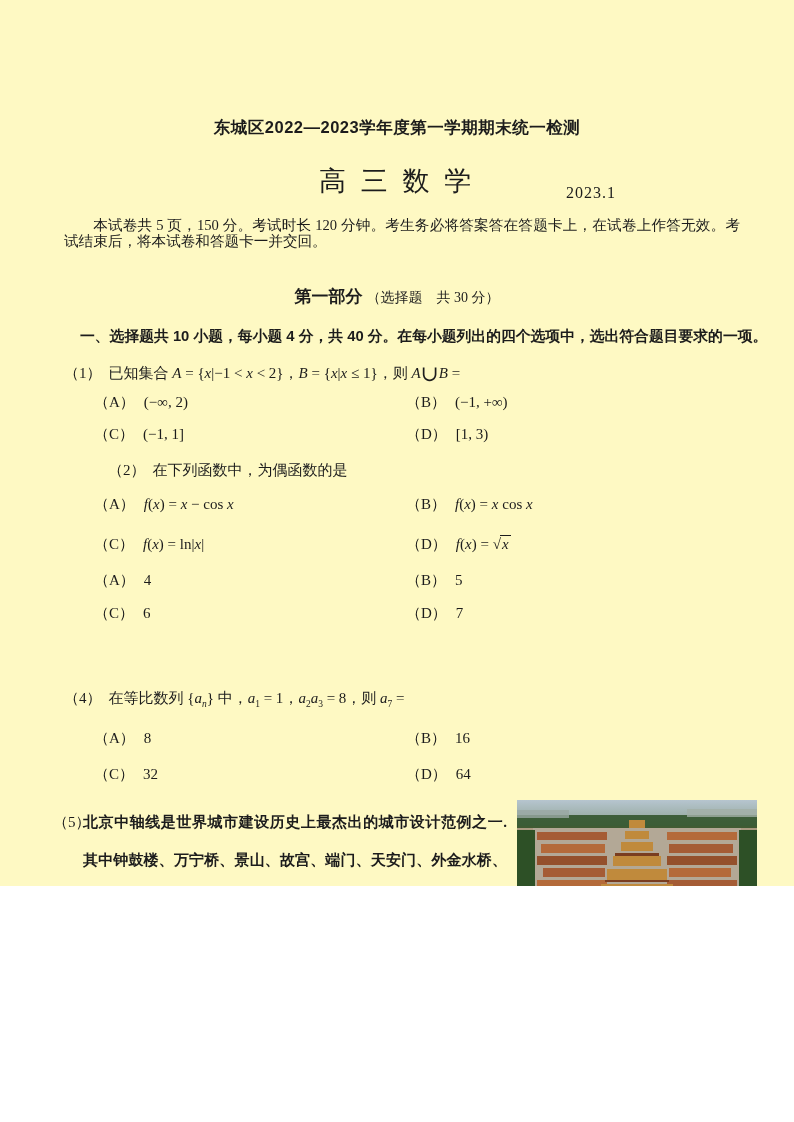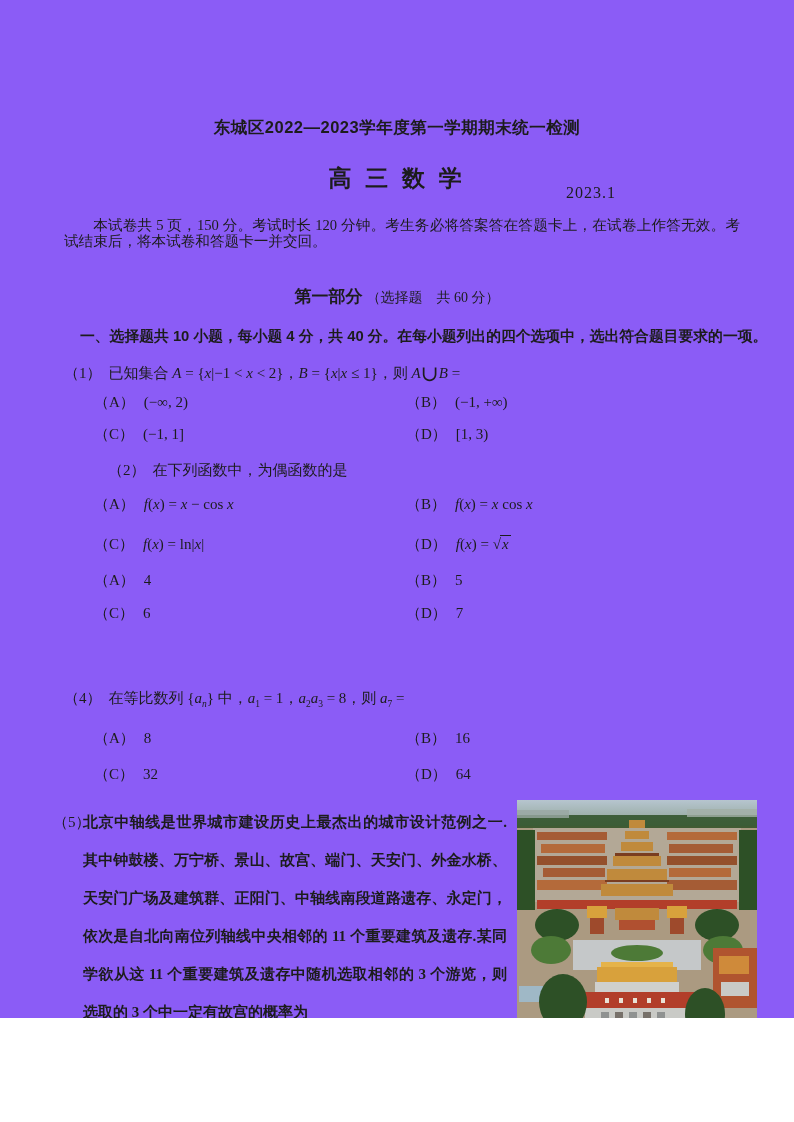--- a/index.html
+++ b/index.html
@@ -1,23 +1,23 @@
 <!DOCTYPE html>
 <html><head>
 <meta charset="utf-8">
 <style>
   html,body{margin:0;padding:0;background:#ffffff;}
-  .page{position:relative;width:794px;height:1018px;background:#8b5cf6;overflow:hidden;
+  .page{position:relative;width:794px;height:886px;background:#fef9c3;overflow:hidden;
         color:#1c1c1c;font-family:"Liberation Serif","DejaVu Serif",serif;}
 
   .doc-header{position:absolute;top:117px;left:0;width:100%;text-align:center;
       font-family:"Liberation Sans","DejaVu Sans",sans-serif;font-weight:bold;
       font-size:16.5px;letter-spacing:.5px;}
   .doc-title{position:absolute;top:163px;left:0;width:100%;text-align:center;
-      font-size:23px;letter-spacing:4px;font-weight:700;}
+      font-size:27px;letter-spacing:4px;font-weight:400;}
   .doc-date{position:absolute;top:184px;left:566px;font-size:16px;letter-spacing:1px;}
 
   .instructions{position:absolute;top:217px;left:64px;width:676px;
       font-size:14.6px;line-height:16px;text-indent:2em;text-align:justify;}
 
   .section-header{position:absolute;top:285px;left:0;width:100%;text-align:center;}
   .sec-title{font-family:"Liberation Sans","DejaVu Sans",sans-serif;font-weight:bold;font-size:17px;}
   .sec-sub{font-size:14px;margin-left:4px;}
 
   .directions{position:absolute;top:325px;left:64px;width:676px;
@@ -64,21 +64,21 @@
 
 <div class="page">
 
   <div class="doc-header">东城区2022—2023学年度第一学期期末统一检测</div>
   <div class="doc-title">高 三 数 学</div>
   <div class="doc-date">2023.1</div>
 
   <div class="instructions">本试卷共 5 页，150 分。考试时长 120 分钟。考生务必将答案答在答题卡上，在试卷上作答无效。考试结束后，将本试卷和答题卡一并交回。</div>
 
   <div class="section-header">
-    <span class="sec-title">第一部分</span><span class="sec-sub">（选择题　共 60 分）</span>
+    <span class="sec-title">第一部分</span><span class="sec-sub">（选择题　共 30 分）</span>
   </div>
 
   <div class="directions">一、选择题共 10 小题，每小题 4 分，共 40 分。在每小题列出的四个选项中，选出符合题目要求的一项。</div>
 
   <div class="question q1">
     <div class="stem"><span class="q-num">（1）</span><span><span>已知集合 </span><span class="seg-i">A</span><span> = {</span><span class="seg-i">x</span><span>|</span><span>−1 &lt; </span><span class="seg-i">x</span><span> &lt; 2}</span><span>，</span><span class="seg-i">B</span><span> = {</span><span class="seg-i">x</span><span>|</span><span class="seg-i">x</span><span> ≤ 1}</span><span>，则 </span><span class="seg-i">A</span><span class="seg-cup">∪</span><span class="seg-i">B</span><span> =</span></span></div>
     <div class="optrow">
       <div class="opt optA">
           <span class="opt-label">（A）</span>
           <span><span>(−∞, 2)</span></span>

